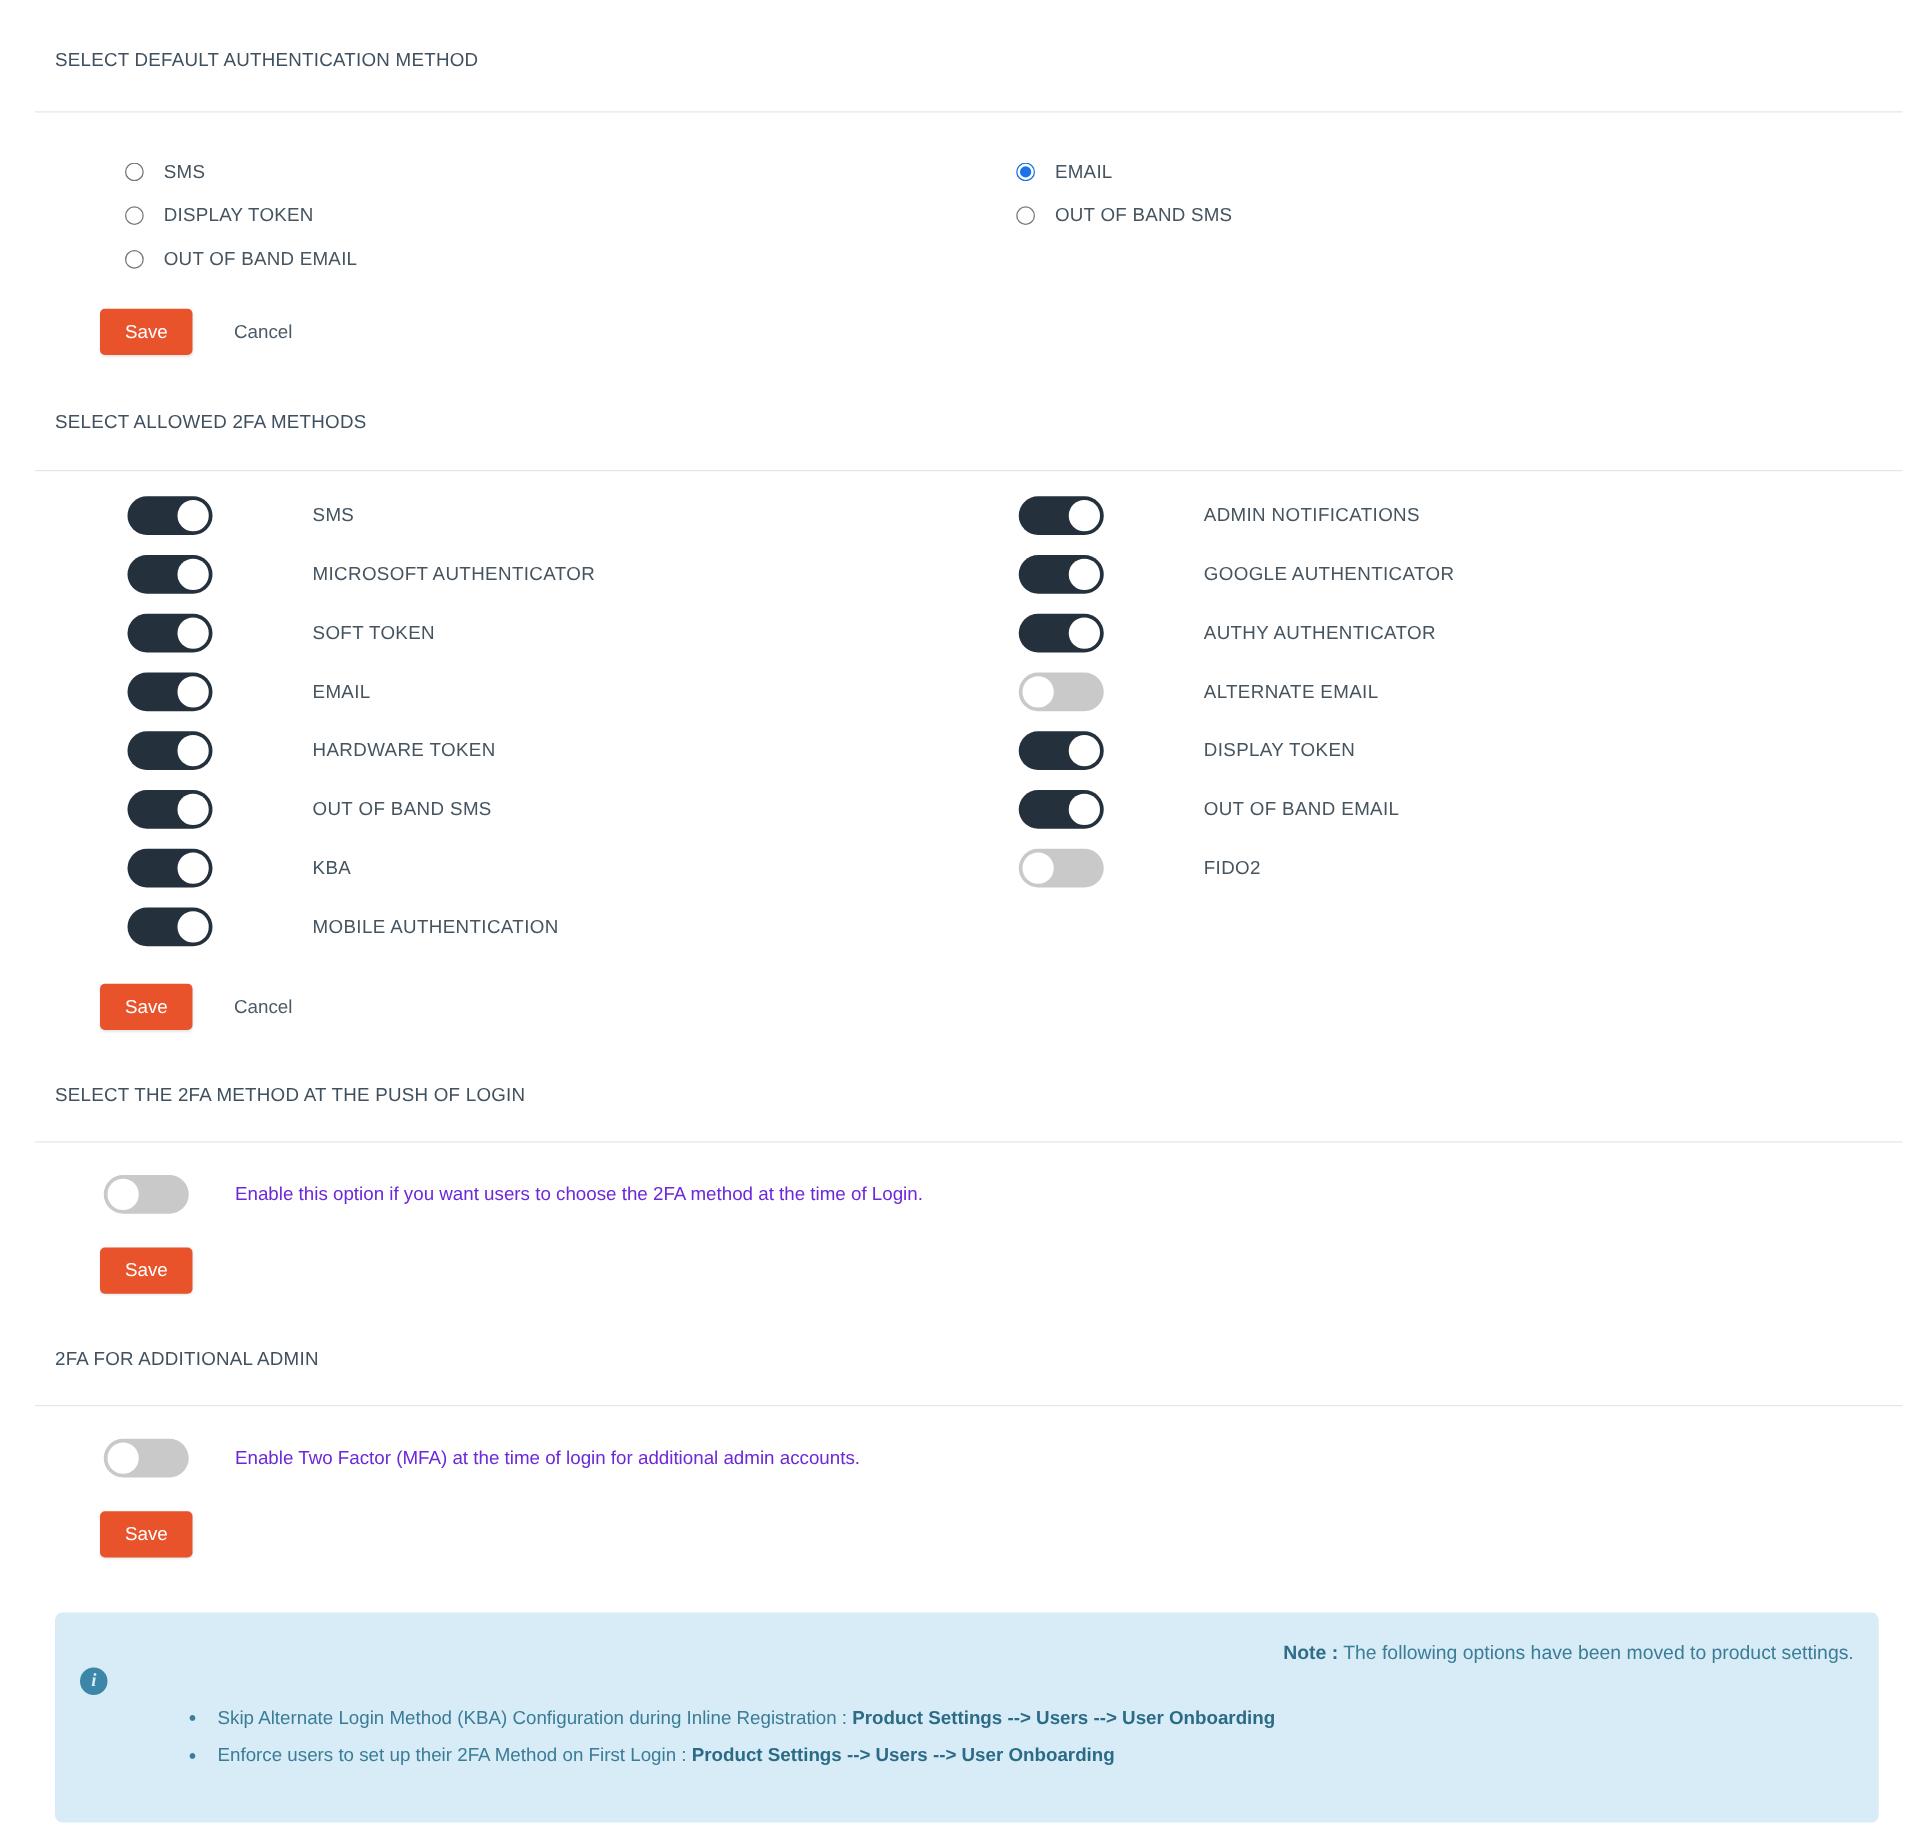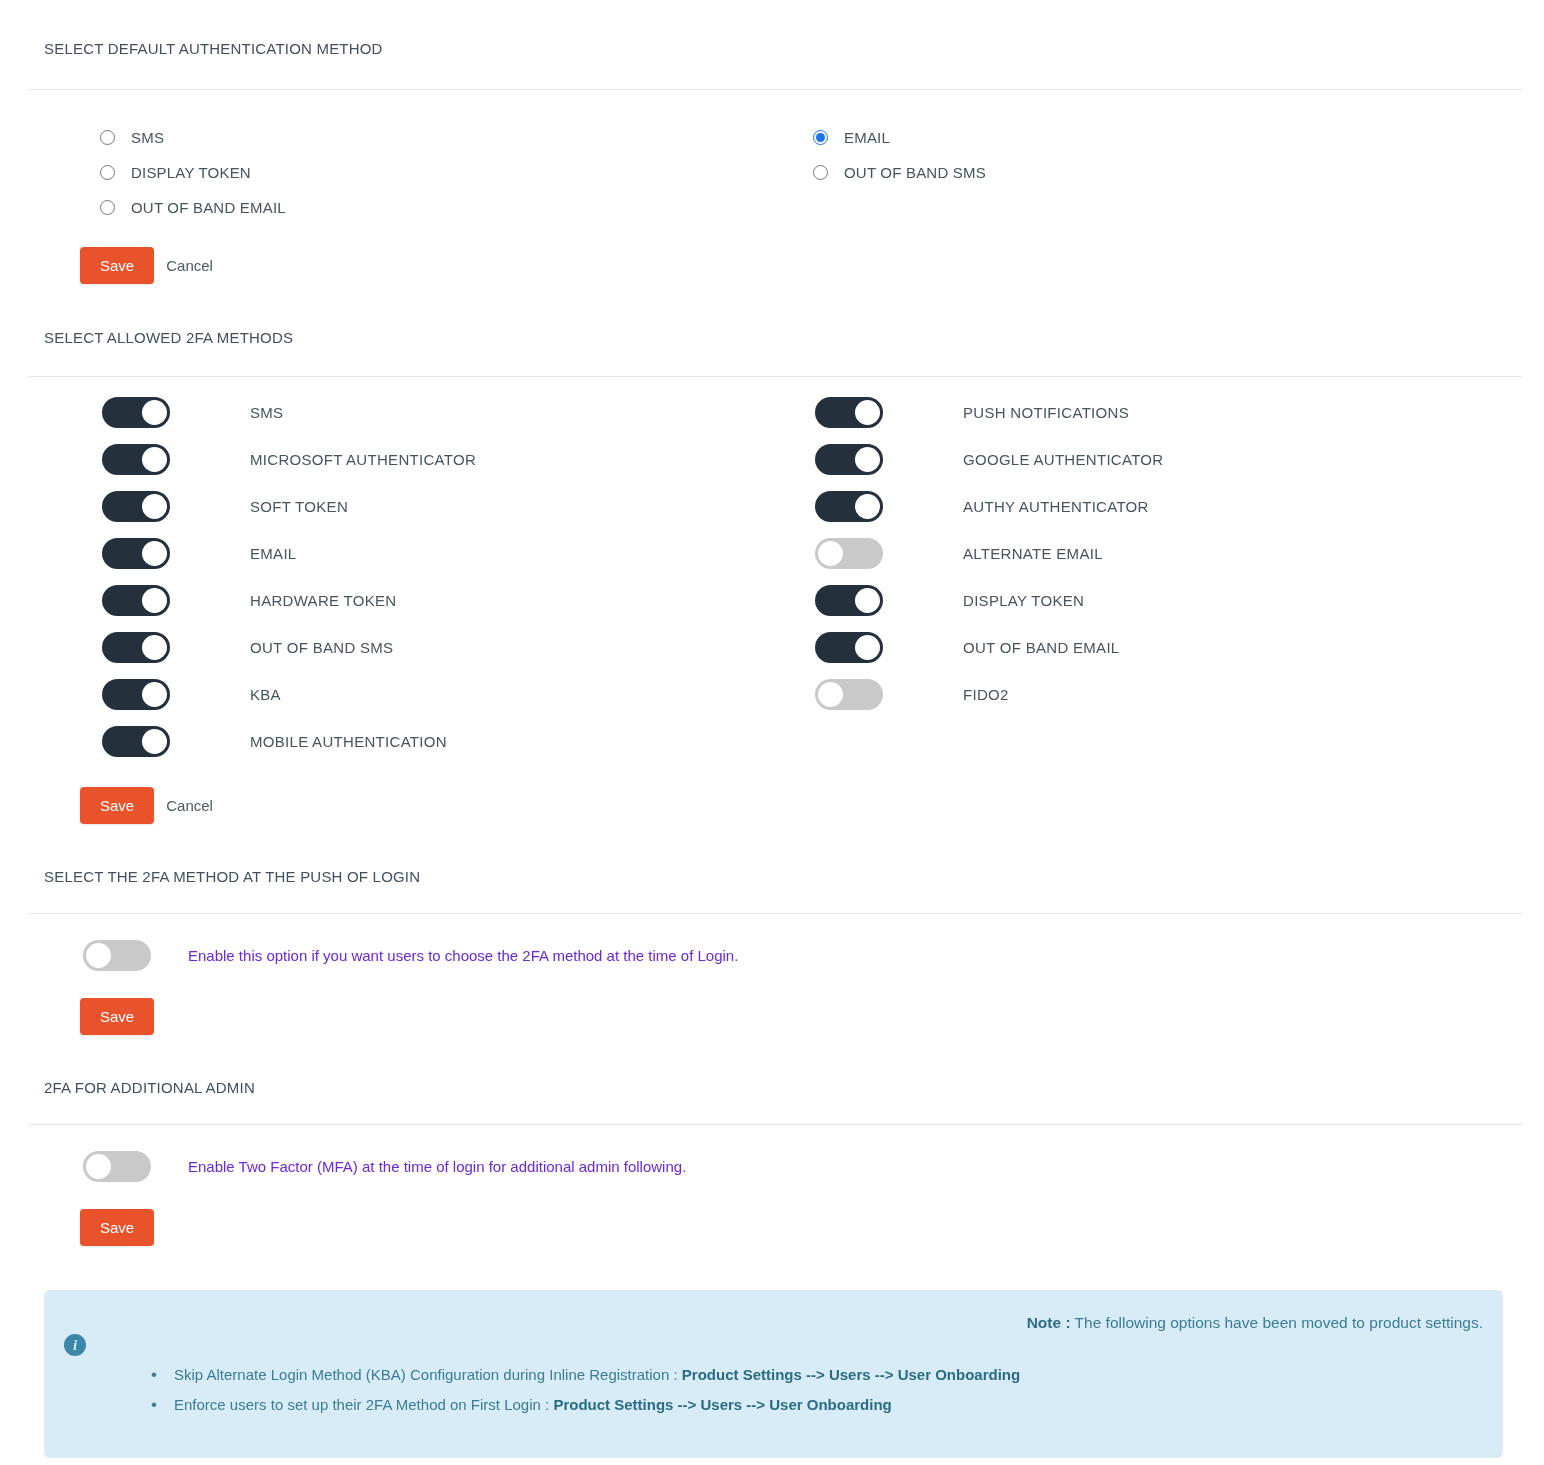--- a/index.html
+++ b/index.html
@@ -83,21 +83,21 @@
     line-height: 37px;
     cursor: pointer;
     box-shadow: 0 1px 2px rgba(0,0,0,.10);
   }
   .btn-cancel {
     background: transparent;
     border: none;
     color: #4a5a68;
     font-size: 15px;
     font-family: "Liberation Sans", sans-serif;
-    margin-left: 12px;
+    margin-left: 33px;
     cursor: pointer;
     padding: 0;
   }
 
   
   .toggle {
     width: 68px;
     height: 31px;
     border-radius: 16px;
     position: relative;
@@ -296,21 +296,21 @@
             <div class="knob"></div>
           </div>
           <span class="tlabel">MOBILE AUTHENTICATION</span>
         </div>
       </div>
     <div class="toggle-col" id="tog-right">
         <div class="toggle-row">
           <div class="toggle on">
             <div class="knob"></div>
           </div>
-          <span class="tlabel">PUSH NOTIFICATIONS</span>
+          <span class="tlabel">ADMIN NOTIFICATIONS</span>
         </div>
         <div class="toggle-row">
           <div class="toggle on">
             <div class="knob"></div>
           </div>
           <span class="tlabel">GOOGLE AUTHENTICATOR</span>
         </div>
         <div class="toggle-row">
           <div class="toggle on">
             <div class="knob"></div>
@@ -369,21 +369,21 @@
 
   <div style="height:44px"></div>
   <div class="section-head">2FA FOR ADDITIONAL ADMIN</div>
   <div style="height:28px"></div>
   <div class="section-rule"></div>
 
   <div class="single-row">
     <div class="toggle">
       <div class="knob"></div>
     </div>
-    <div class="stext">Enable Two Factor (MFA) at the time of login for additional admin following.</div>
+    <div class="stext">Enable Two Factor (MFA) at the time of login for additional admin accounts.</div>
   </div>
 
   <div style="height:27px"></div>
   <div class="btn-row">
     <button class="btn-save">Save</button>
   </div>
 
   <div style="height:44px"></div>
   <div class="note">
     <div class="note-icon">

